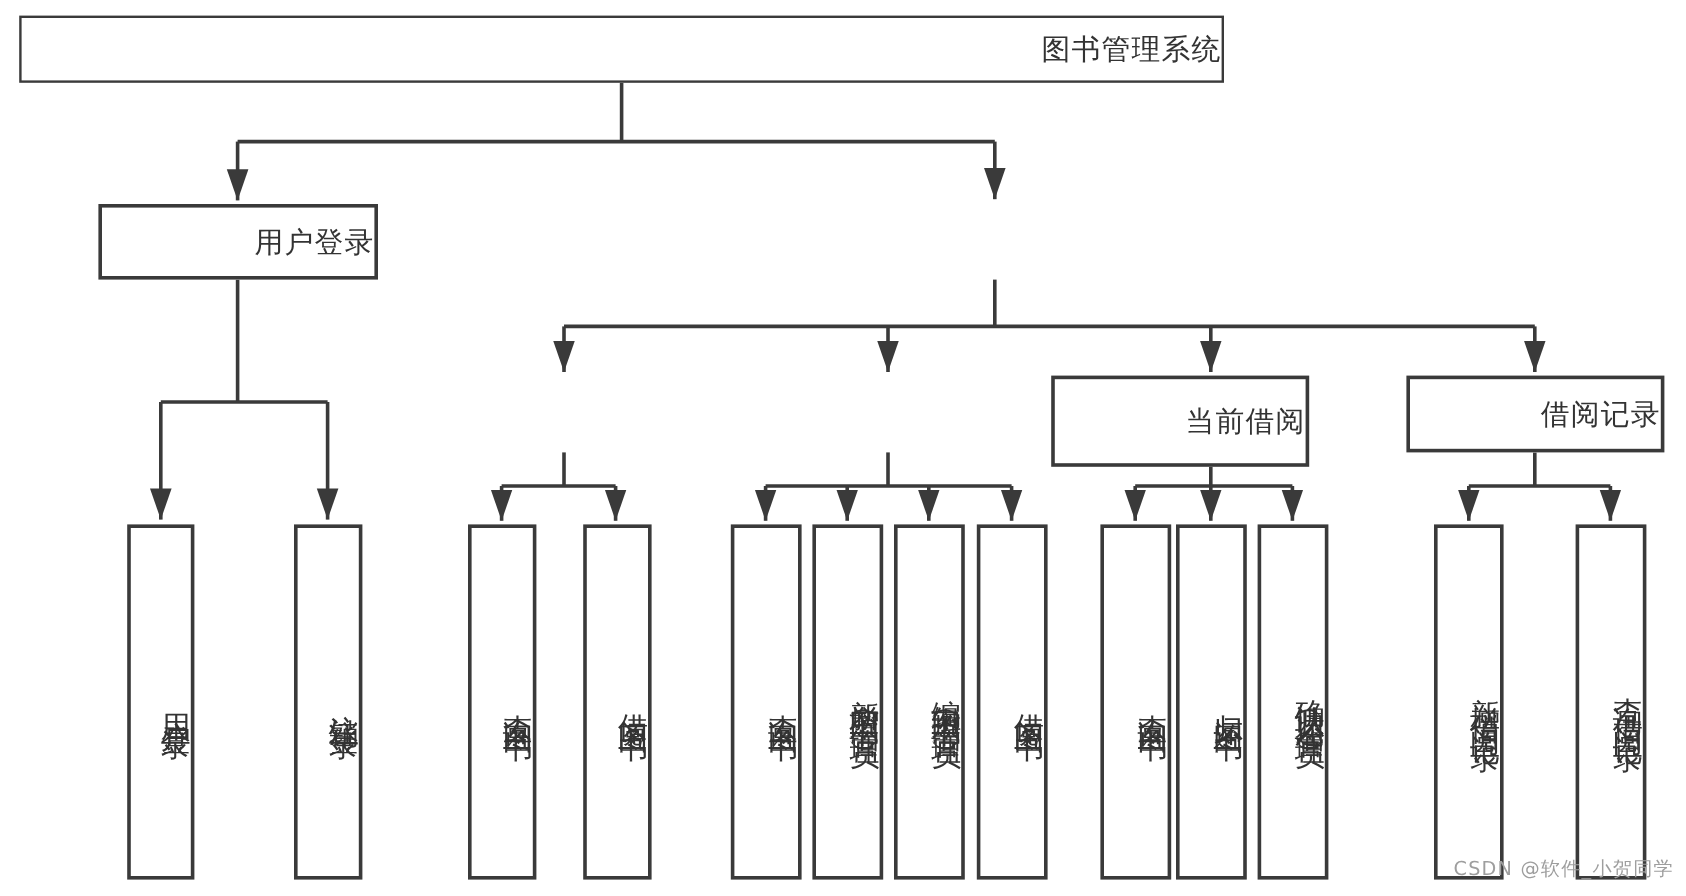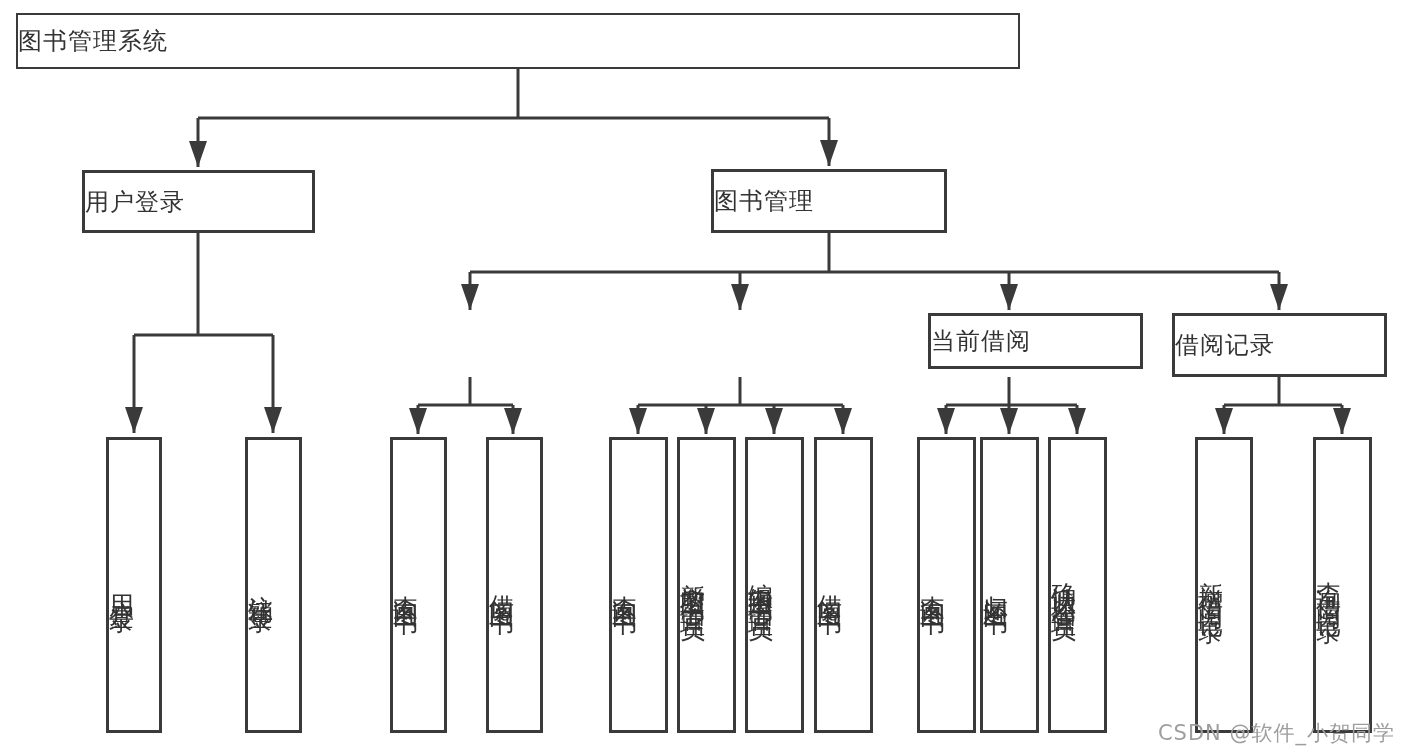--- a/index.html
+++ b/index.html
@@ -26,43 +26,43 @@
     z-index:1;
     pointer-events:none;
   }
   .box{
     position:absolute;
     z-index:2;
     background:var(--bg);
     border:3px solid var(--line);
     display:flex;
     align-items:center;
-    justify-content:flex-start;
+    justify-content:flex-end;
     color:var(--text);
     font-size:24px;
     letter-spacing:1px;
     white-space:nowrap;
   }
   .box.root{border-width:2px;}
   .leaf span{
     writing-mode:vertical-rl;
     text-orientation:mixed;
     font-size:25px;
     letter-spacing:5px;
     line-height:1;
     max-height:100%;
   }
   .leaf span.sp6{letter-spacing:8px;}
   .watermark{
     position:absolute;
     z-index:3;
     right:10px;
-    bottom:0;
+    bottom:12px;
     color:var(--wm);
-    font-size:21px;
+    font-size:16px;
     letter-spacing:1px;
     white-space:nowrap;
   }
 </style>
 </head>
 <body>
 
 <div class="canvas">
 
   <svg class="connectors" width="1405" height="747" viewBox="0 0 1405 747">
@@ -129,25 +129,22 @@
     </g>
   </svg>
 
   <div class="box root" style="left:16px;top:13px;width:1004px;height:56px">
     <span>图书管理系统</span>
   </div>
 
   <div class="box" style="left:82px;top:170px;width:233px;height:63px">
     <span>用户登录</span>
   </div>
-  <div class="box" style="left:711px;top:169px;width:236px;height:64px">
-    <span>图书管理</span>
-  </div>
 
-  <div class="box" style="left:928px;top:313px;width:215px;height:56px">
+  <div class="box" style="left:876px;top:313px;width:215px;height:76px">
     <span>当前借阅</span>
   </div>
   <div class="box" style="left:1172px;top:313px;width:215px;height:64px">
     <span>借阅记录</span>
   </div>
 
   <div class="box leaf" style="left:106px;top:437px;width:56px;height:296px">
     <span>用户登录</span>
   </div>
   <div class="box leaf" style="left:245px;top:437px;width:57px;height:296px">

